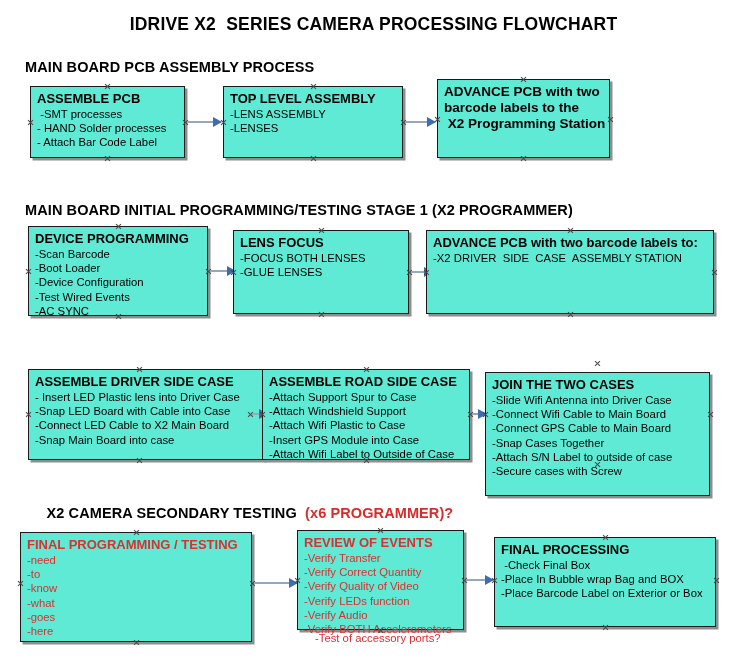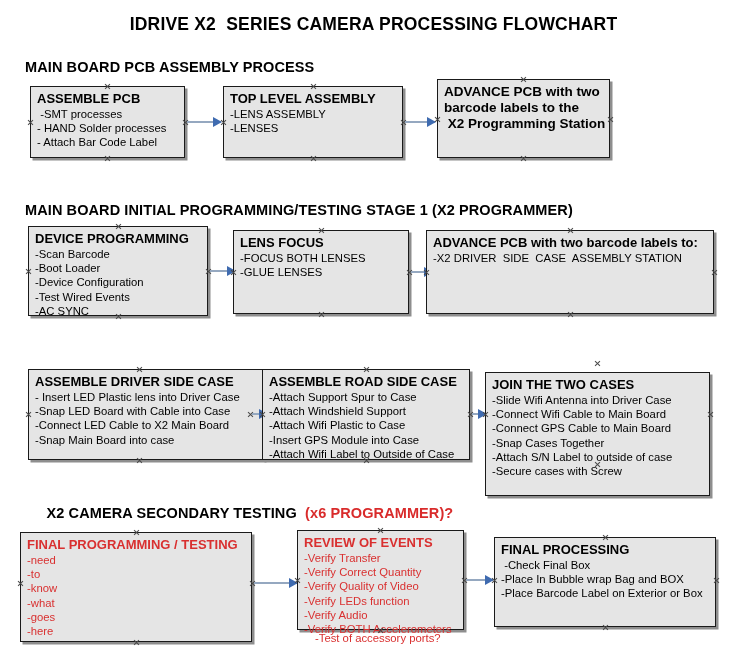--- a/index.html
+++ b/index.html
@@ -43,21 +43,21 @@
     white-space: pre;
     letter-spacing: 0.1px;
   }
   .section-heading .accent {
     color: #d92b2b;
   }
 
   
   .node {
     position: absolute;
-    background: #e5e5e5;
+    background: #5eead4;
     border: 1.4px solid #1a1a1a;
     box-sizing: border-box;
     box-shadow: 2.5px 2.5px 0 0 #8e8e8e;
     padding: 4px 5px 3px 6px;
     overflow: visible;
   }
   .node-title {
     font-size: 13px;
     font-weight: bold;
     line-height: 15px;

